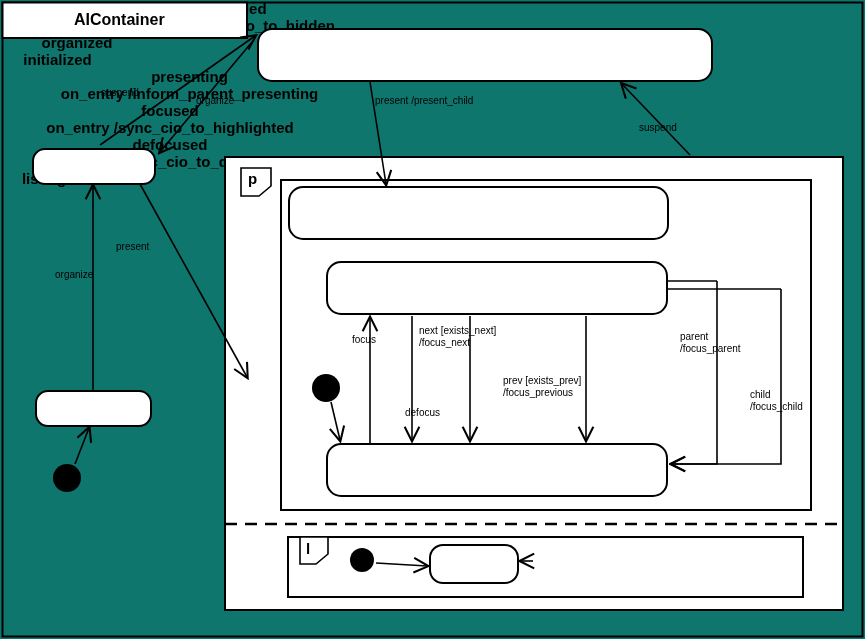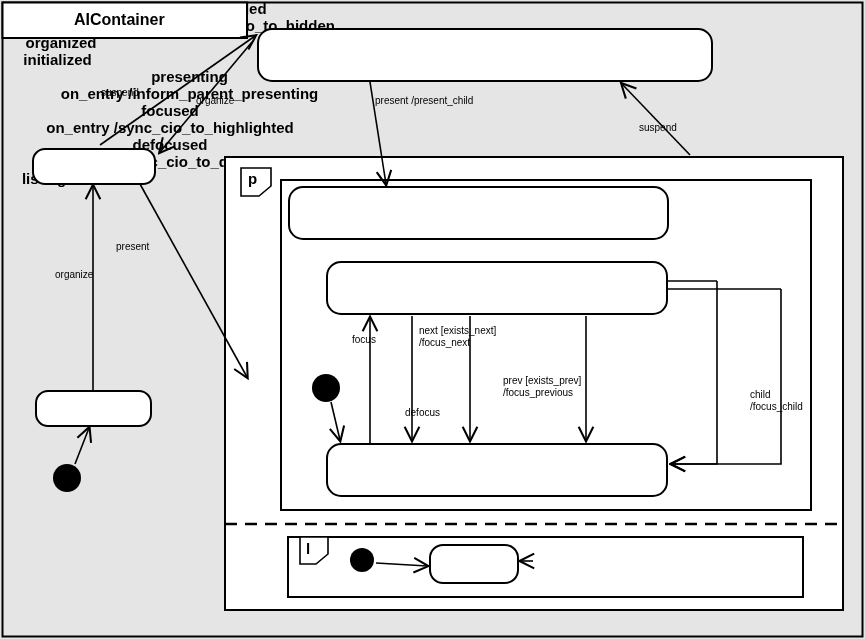--- a/index.html
+++ b/index.html
@@ -4,21 +4,21 @@
 <style>
   html, body {
     margin: 0;
     padding: 0;
     background: #ffffff;
   }
   #diagram-root {
     position: relative;
     width: 865px;
     height: 639px;
-    background: #e5e5e5;
+    background: #0f766e;
     font-family: "Liberation Sans", sans-serif;
     overflow: hidden;
   }
   #svg-layer {
     position: absolute;
     left: 0;
     top: 0;
     width: 865px;
     height: 639px;
   }
@@ -118,21 +118,21 @@
     <path d="M 376 563 L 427 566" fill="none" stroke="#000" stroke-width="1.6" marker-end="url(#arrowopen)"></path>
 
     <path d="M 533 561 L 521 561" fill="none" stroke="#000" stroke-width="1.6" marker-end="url(#arrowopen)"></path>
   </svg>
 
   <div class="lbl bold" style="left:74px; top:10px; font-size:16px;">AIContainer</div>
 
   <div class="state-title" style="left:258px; top:34px; width:454px;">suspended</div>
   <div class="state-title" style="left:258px; top:54px; width:454px;">on_entry /sync_cio_to_hidden</div>
 
-  <div class="state-title" style="left:33px; top:157px; width:122px;">organized</div>
+  <div class="state-title" style="left:33px; top:157px; width:122px;padding-left:16px;">organized</div>
 
   <div class="state-title" style="left:36px; top:399px; width:115px;">initialized</div>
 
   <div class="state-title" style="left:289px; top:192px; width:379px;">presenting</div>
   <div class="state-title" style="left:289px; top:212px; width:379px;">on_entry /inform_parent_presenting</div>
 
   <div class="state-title" style="left:327px; top:267px; width:340px;">focused</div>
   <div class="state-title" style="left:327px; top:287px; width:340px;text-align:center;">on_entry /sync_cio_to_highlighted</div>
 
   <div class="state-title" style="left:327px; top:449px; width:340px;">defocused</div>
@@ -148,16 +148,18 @@
   <div class="lbl" style="left:375px; top:95px;">present /present_child</div>
   <div class="lbl" style="left:639px; top:122px;">suspend</div>
   <div class="lbl" style="left:116px; top:241px;">present</div>
   <div class="lbl" style="left:55px; top:269px;">organize</div>
   <div class="lbl" style="left:352px; top:334px;">focus</div>
   <div class="lbl" style="left:419px; top:325px;">next [exists_next]
 /focus_next</div>
   <div class="lbl" style="left:377px; top:407px;margin-left:28px;">defocus</div>
   <div class="lbl" style="left:503px; top:375px;">prev [exists_prev]
 /focus_previous</div>
+  <div class="lbl" style="left:680px; top:331px;">parent
+/focus_parent</div>
   <div class="lbl" style="left:750px; top:389px;">child
 /focus_child</div>
 
 </div>
 
 </body></html>

